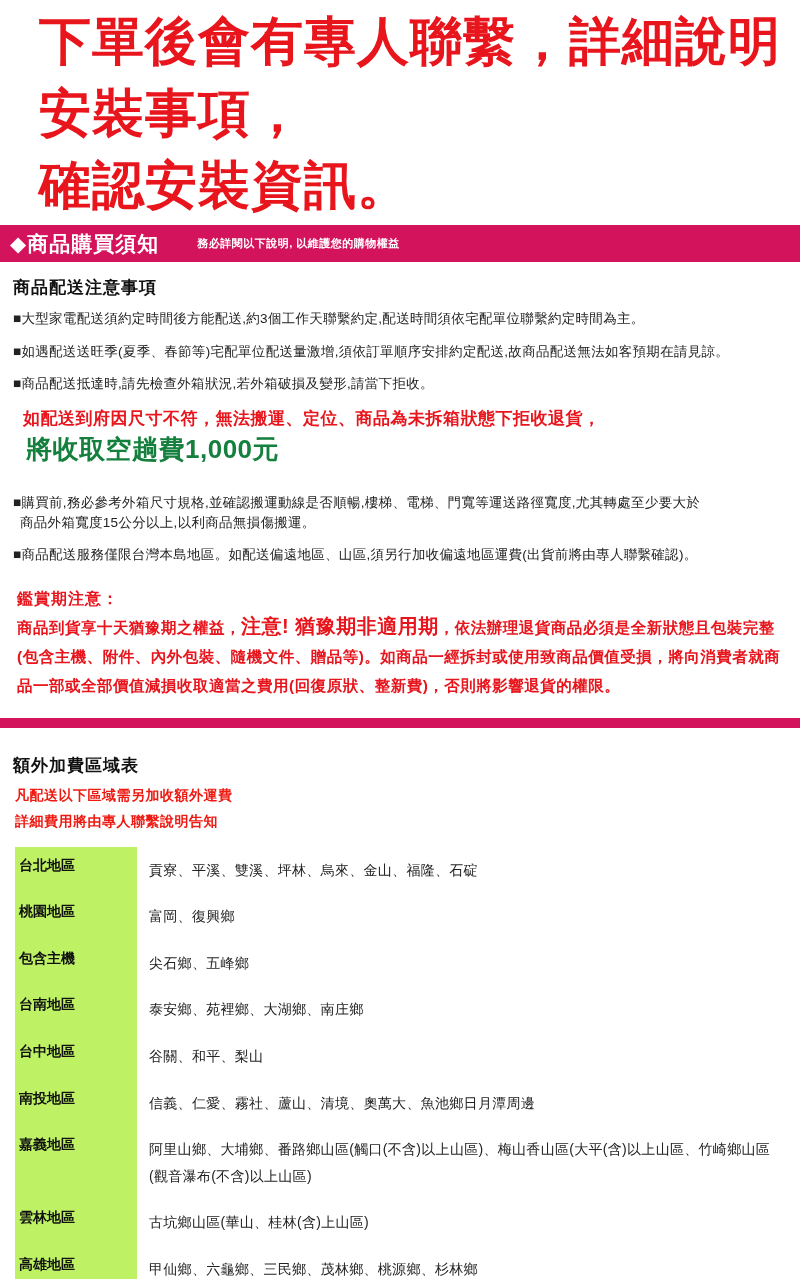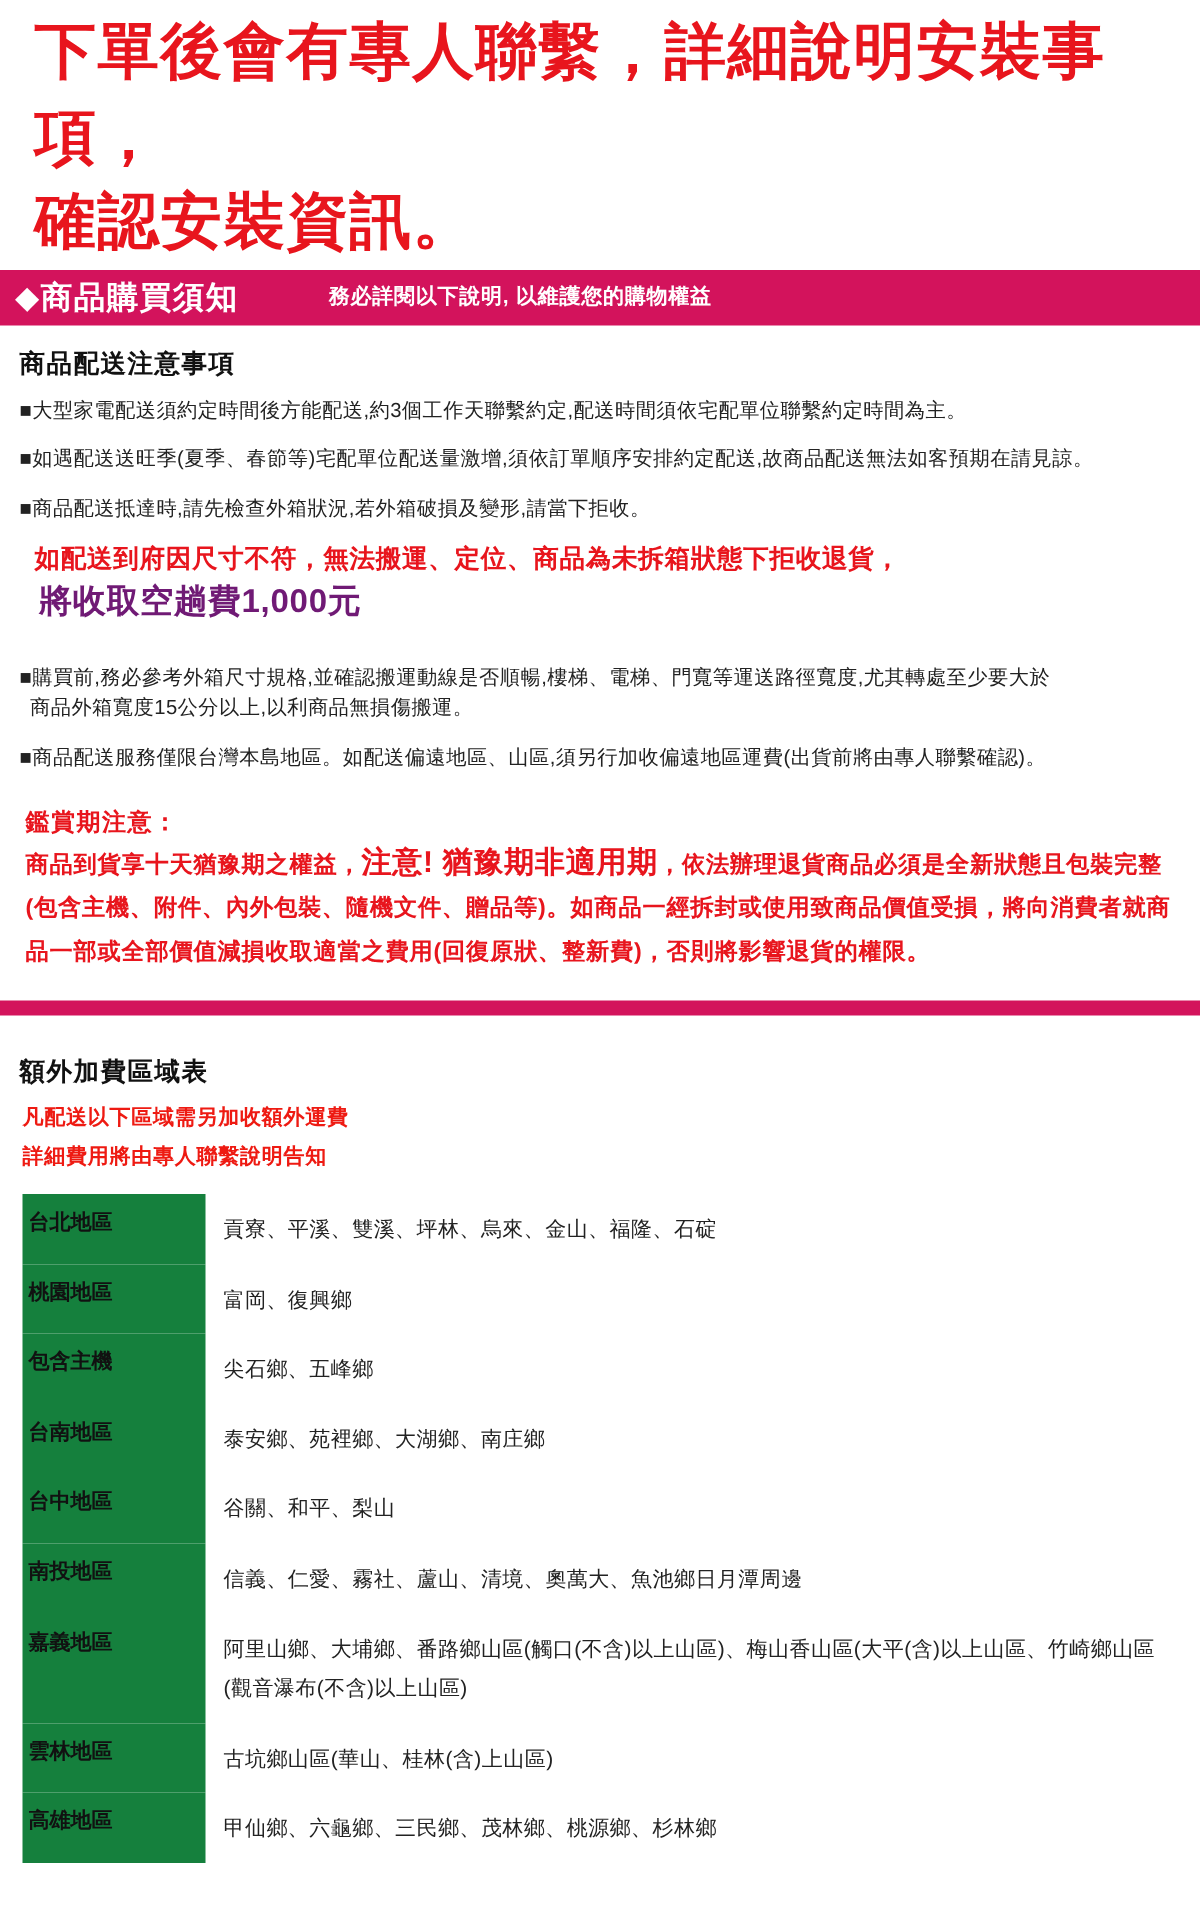--- a/index.html
+++ b/index.html
@@ -8,39 +8,39 @@
     font-family: "Liberation Sans", "DejaVu Sans", sans-serif;
     color: #1a1a1a;
     -webkit-font-smoothing: antialiased;
   }
   .page { width: 800px; overflow: hidden; background: #fff; }
 
   
   .top-heading {
     color: #e8151d;
     font-weight: bold;
-    font-size: 41px;
+    font-size: 52px;
     line-height: 1.38;
     letter-spacing: 1px;
     margin: 0;
-    padding: 6px 10px 4px 23px;
+    padding: 6px 10px 4px 39px;
   }
 
   
   .notice-bar {
     background: #d3135c;
     height: 37px;
     display: flex;
     align-items: center;
     color: #ffffff;
     padding-left: 10px;
     box-sizing: border-box;
   }
   .bar-title { font-size: 21px; font-weight: bold; letter-spacing: 1px; }
-  .bar-sub   { font-size: 14px; font-weight: bold; margin-left: 60px; letter-spacing: 0.5px; }
+  .bar-sub   { font-size: 11px; font-weight: bold; margin-left: 38px; letter-spacing: 0.5px; }
 
   
   .content { padding: 0 13px; }
   .sec-heading {
     font-size: 17px;
     font-weight: bold;
     color: #111;
     margin: 14px 0 10px 0;
     letter-spacing: 1px;
   }
@@ -51,22 +51,22 @@
     margin: 0 0 13px 0;
     letter-spacing: 0.3px;
   }
   .bullet .cont { padding-left: 7px; }
 
   .warn-line1 {
     color: #e8151d; font-weight: bold;
     font-size: 17px; margin: 4px 0 2px 10px; letter-spacing: 0.5px;
   }
   .warn-line2 {
-    color: #701a75; font-weight: bold;
-    font-size: 22px; margin: 2px 0 26px 13px; letter-spacing: 0.5px;
+    color: #15803d; font-weight: bold;
+    font-size: 26px; margin: 2px 0 26px 13px; letter-spacing: 0.5px;
   }
 
   .insp-heading {
     color: #e8151d; font-weight: bold; font-size: 16px;
     margin: 24px 0 2px 4px; letter-spacing: 1px;
   }
   .insp-para {
     color: #e8151d; font-weight: bold; font-size: 15.5px;
     line-height: 29px; margin: 0 0 16px 4px; letter-spacing: 0.5px;
   }
@@ -82,21 +82,21 @@
   .extra-note {
     color: #ee1a12; font-weight: bold; font-size: 14px;
     margin: 0 0 8px 2px; letter-spacing: 0.5px;
   }
   .extra-heading { margin-top: 26px; }
 
   
   .region-table { margin: 16px 0 6px 2px; }
   .region-row { display: flex; align-items: flex-start; }
   .region-label {
-    background: #15803d;
+    background: #bef264;
     width: 122px;
     flex: 0 0 122px;
     box-sizing: border-box;
     font-size: 14px;
     font-weight: bold;
     color: #111;
     padding: 10px 0 10px 4px;
     align-self: stretch;
   }
   .region-val {

